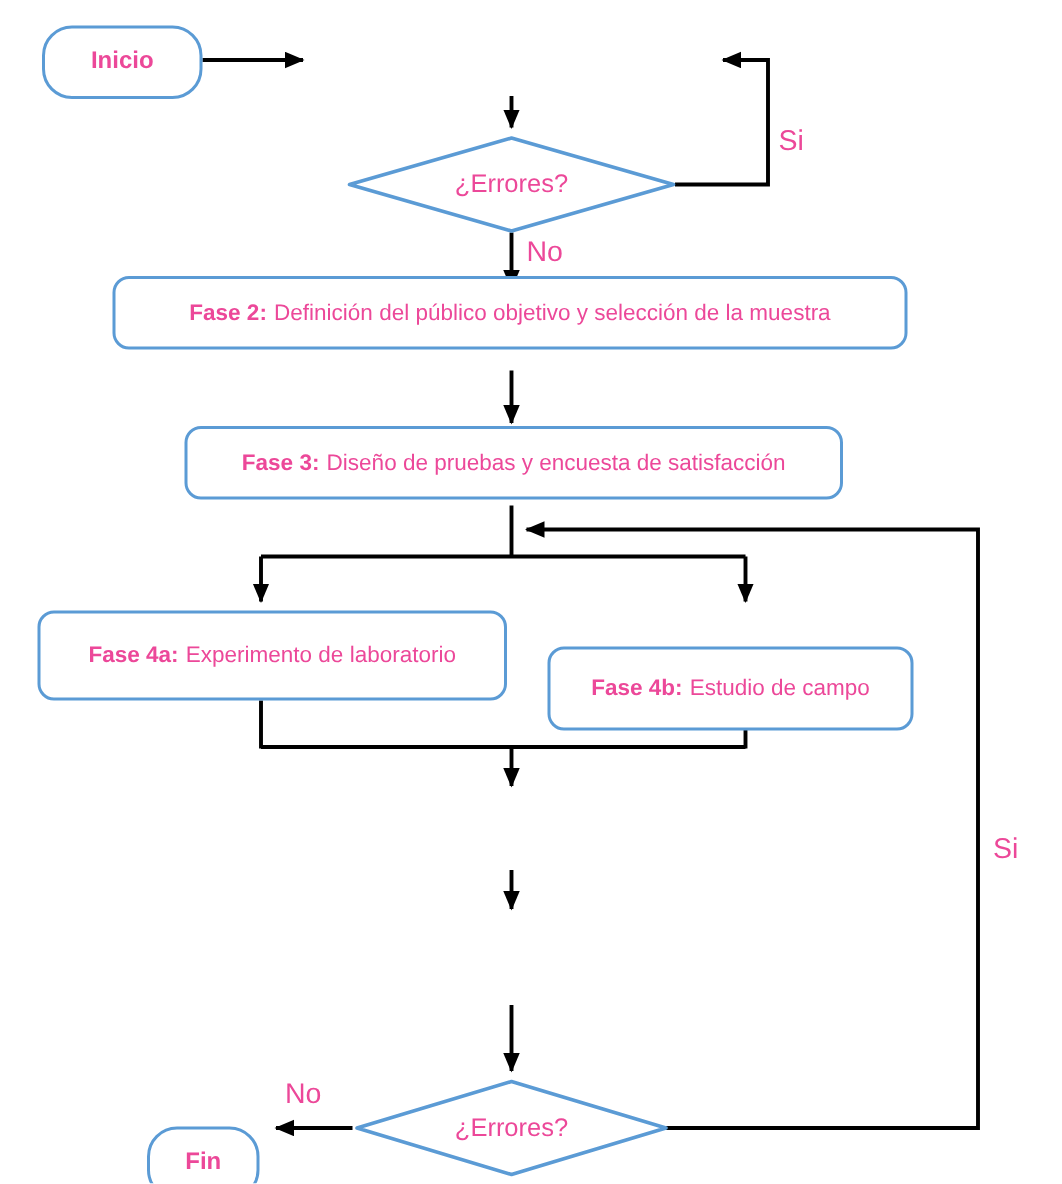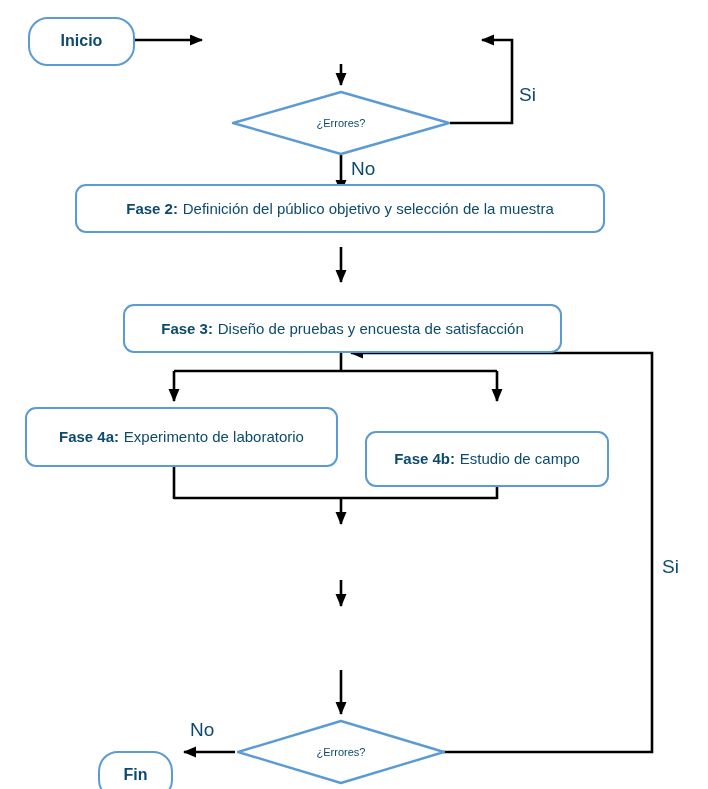--- a/index.html
+++ b/index.html
@@ -2,21 +2,21 @@
 <html><head>
 <meta charset="utf-8">
 <style>
   html, body { margin: 0; padding: 0; background: #ffffff; }
   .canvas {
     position: relative;
     width: 708px;
     height: 789px;
     background: #ffffff;
     font-family: "Liberation Sans", sans-serif;
-    color: #0c4a6e;
+    color: #ec4899;
     overflow: hidden;
   }
   .connector-layer {
     position: absolute;
     left: 0; top: 0;
     width: 708px; height: 789px;
     z-index: 1;
   }
   .node {
     position: absolute;
@@ -35,21 +35,21 @@
   }
   .node .b { font-weight: bold; margin-right: 0.32em; white-space: nowrap; }
   .terminal { border-radius: 20px; font-weight: bold; font-size: 16px; }
   .decision-label {
     position: absolute;
     z-index: 3;
     display: flex;
     align-items: center;
     justify-content: center;
     text-align: center;
-    font-size: 11px;
+    font-size: 17px;
     background: transparent;
   }
   .edge-label {
     position: absolute;
     z-index: 3;
     font-size: 19px;
     background: #ffffff;
     padding: 0 2px;
   }
 </style>
@@ -95,21 +95,21 @@
 
 
   <div class="decision-label" style="left:266px; top:110px; width:150px; height:26px;">
     <span>¿Errores?</span>
   </div>
 
   <div class="node" style="left:75px; top:184px; width:530px; height:49px;">
     <span><span class="b">Fase 2:</span><span>Definición del público objetivo y selección de la muestra</span></span>
   </div>
 
-  <div class="node" style="left:123px; top:304px; width:439px; height:49px;">
+  <div class="node" style="left:123px; top:284px; width:439px; height:49px;">
     <span><span class="b">Fase 3:</span><span>Diseño de pruebas y encuesta de satisfacción</span></span>
   </div>
 
   <div class="node" style="left:25px; top:407px; width:313px; height:60px;">
     <span><span class="b">Fase 4a:</span><span>Experimento de laboratorio</span></span>
   </div>
 
   <div class="node" style="left:365px; top:431px; width:244px; height:56px;">
     <span><span class="b">Fase 4b:</span><span>Estudio de campo</span></span>
   </div>

